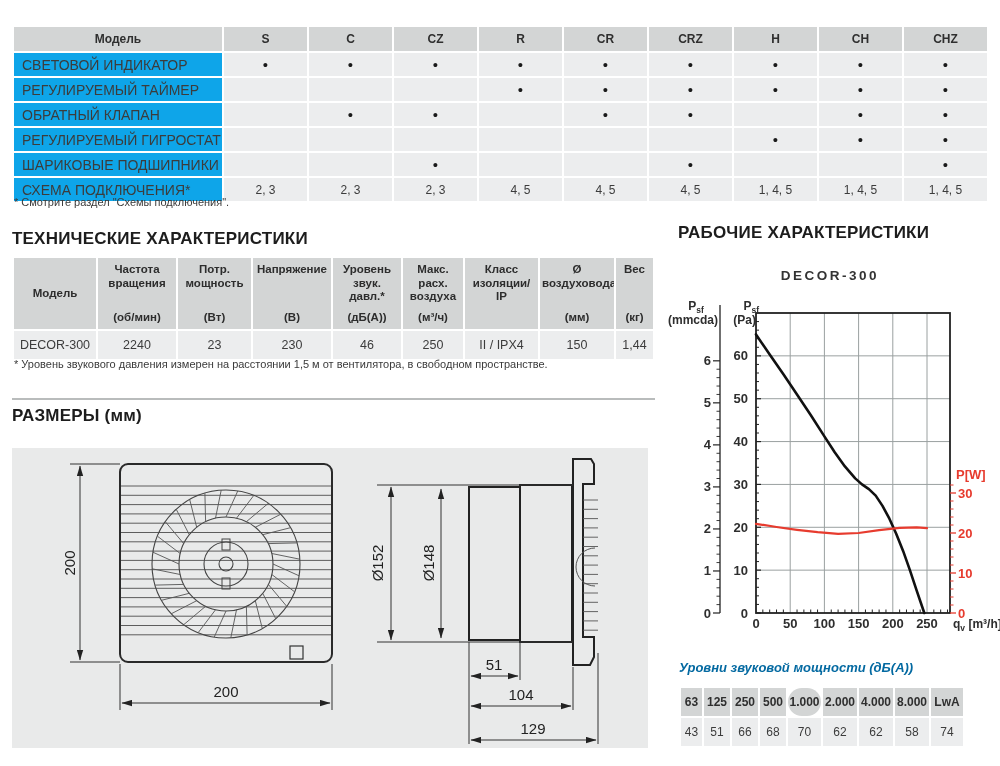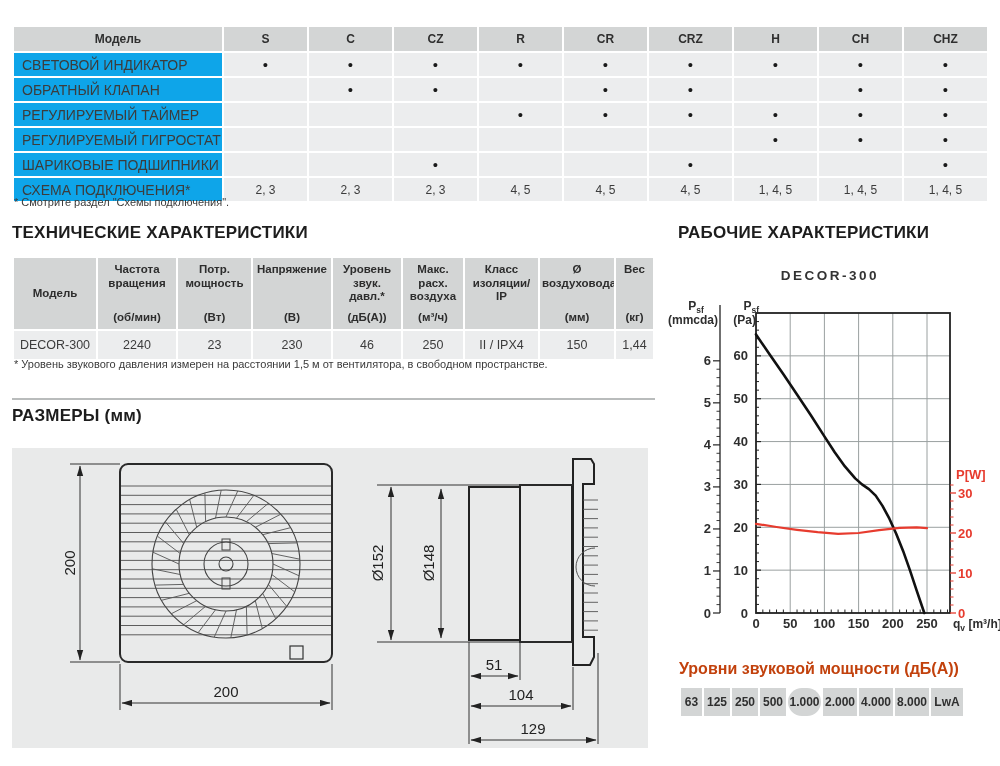--- a/index.html
+++ b/index.html
@@ -17,21 +17,21 @@
   .dat .bullet{font-size:15px;line-height:1;color:#1a1a1a;}
   .tt-h{background:#d3d5d5;vertical-align:top;padding:0;}
   .tt-h .inner{display:flex;flex-direction:column;justify-content:space-between;height:62px;padding:5px 2px 4px 2px;
                font-size:11.5px;font-weight:bold;text-align:center;line-height:1.18;color:#2d2d2d;}
   .tt-h .inner.center{justify-content:center;}
   .tick{font:700 13px "Liberation Sans","DejaVu Sans",sans-serif;fill:#2e2e2e;}
   .red{fill:#e73b2e;}
   .ax{font:700 12px "Liberation Sans","DejaVu Sans",sans-serif;fill:#2e2e2e;}
   .dimtx{font:15px "Liberation Sans","DejaVu Sans",sans-serif;fill:#222;}
   .chart-title{font-size:13.5px;font-weight:600;letter-spacing:2.5px;color:#333;text-align:center;}
-  .sound-title{font-size:16px;font-weight:bold;color:#c2410c;}
+  .sound-title{font-size:13px;font-weight:bold;color:#0369a1;font-style:italic;}
   .panel{background:#e9eaea;}
 </style>
 </head>
 <body>
 
 <div class="page">
 
   <div class="abs" style="left:12px;top:25px;width:976px;">
     <table class="grid" style="width:976px;">
       <colgroup>
@@ -57,40 +57,40 @@
             <td class="dat"><span class="bullet">•</span></td>
             <td class="dat"><span class="bullet">•</span></td>
             <td class="dat"><span class="bullet">•</span></td>
             <td class="dat"><span class="bullet">•</span></td>
             <td class="dat"><span class="bullet">•</span></td>
             <td class="dat"><span class="bullet">•</span></td>
             <td class="dat"><span class="bullet">•</span></td>
             <td class="dat"><span class="bullet">•</span></td>
           </tr>
           <tr>
+            <td class="lbl" style="height: 21px;">РЕГУЛИРУЕМЫЙ ТАЙМЕР</td>
+            <td class="dat"></td>
+            <td class="dat"></td>
+            <td class="dat"></td>
+            <td class="dat"><span class="bullet">•</span></td>
+            <td class="dat"><span class="bullet">•</span></td>
+            <td class="dat"><span class="bullet">•</span></td>
+            <td class="dat"><span class="bullet">•</span></td>
+            <td class="dat"><span class="bullet">•</span></td>
+            <td class="dat"><span class="bullet">•</span></td>
+          </tr>
+          <tr>
             <td class="lbl" style="height: 21px;">ОБРАТНЫЙ КЛАПАН</td>
             <td class="dat"></td>
             <td class="dat"><span class="bullet">•</span></td>
             <td class="dat"><span class="bullet">•</span></td>
             <td class="dat"></td>
             <td class="dat"><span class="bullet">•</span></td>
             <td class="dat"><span class="bullet">•</span></td>
             <td class="dat"></td>
-            <td class="dat"><span class="bullet">•</span></td>
-            <td class="dat"><span class="bullet">•</span></td>
-          </tr>
-          <tr>
-            <td class="lbl" style="height: 21px;">РЕГУЛИРУЕМЫЙ ТАЙМЕР</td>
-            <td class="dat"></td>
-            <td class="dat"></td>
-            <td class="dat"></td>
-            <td class="dat"><span class="bullet">•</span></td>
-            <td class="dat"><span class="bullet">•</span></td>
-            <td class="dat"><span class="bullet">•</span></td>
-            <td class="dat"><span class="bullet">•</span></td>
             <td class="dat"><span class="bullet">•</span></td>
             <td class="dat"><span class="bullet">•</span></td>
           </tr>
           <tr>
             <td class="lbl" style="height: 21px; margin-left: 48px;">РЕГУЛИРУЕМЫЙ ГИГРОСТАТ</td>
             <td class="dat"></td>
             <td class="dat"></td>
             <td class="dat"></td>
             <td class="dat"></td>
             <td class="dat"></td>
@@ -121,21 +121,21 @@
             <td class="dat">4, 5</td>
             <td class="dat">1, 4, 5</td>
             <td class="dat">1, 4, 5</td>
             <td class="dat">1, 4, 5</td>
           </tr>
         </tbody>
     </table>
   </div>
   <div class="abs foot" style="left:14px;top:196px;">* Смотрите раздел "Схемы подключения".</div>
 
-  <h2 class="sec abs" style="left:12px;top:223px;">ТЕХНИЧЕСКИЕ ХАРАКТЕРИСТИКИ</h2>
+  <h2 class="sec abs" style="left:12px;top:229px;">ТЕХНИЧЕСКИЕ ХАРАКТЕРИСТИКИ</h2>
   <div class="abs" style="left:12px;top:256px;width:643px;">
     <table class="grid" style="width:643px;">
       <colgroup>
         <col style="width:82px">
           <col style="width:78px">
           <col style="width:73px">
           <col style="width:78px">
         <col style="width:68px">
           <col style="width:60px">
           <col style="width:73px">
@@ -513,17 +513,28 @@
             <td class="hd" style="height: 26px;">63</td>
             <td class="hd" style="height: 26px; margin-top: 17px;">125</td>
             <td class="hd" style="height: 26px;">250</td>
             <td class="hd" style="height: 26px;">500</td>
             <td class="hd" style="height: 26px; border-radius: 14px;">1.000</td>
             <td class="hd" style="height: 26px;">2.000</td>
             <td class="hd" style="height: 26px;">4.000</td>
             <td class="hd" style="height: 26px;">8.000</td>
             <td class="hd" style="height: 26px;">LwA</td>
           </tr>
+          <tr>
+            <td class="dat" style="height: 26px;">43</td>
+            <td class="dat" style="height: 26px;">51</td>
+            <td class="dat" style="height: 26px;">66</td>
+            <td class="dat" style="height: 26px;">68</td>
+            <td class="dat" style="height: 26px;">70</td>
+            <td class="dat" style="height: 26px;">62</td>
+            <td class="dat" style="height: 26px;">62</td>
+            <td class="dat" style="height: 26px;">58</td>
+            <td class="dat" style="height: 26px;">74</td>
+          </tr>
         </tbody>
     </table>
   </div>
 
 </div>
 
 </body></html>

